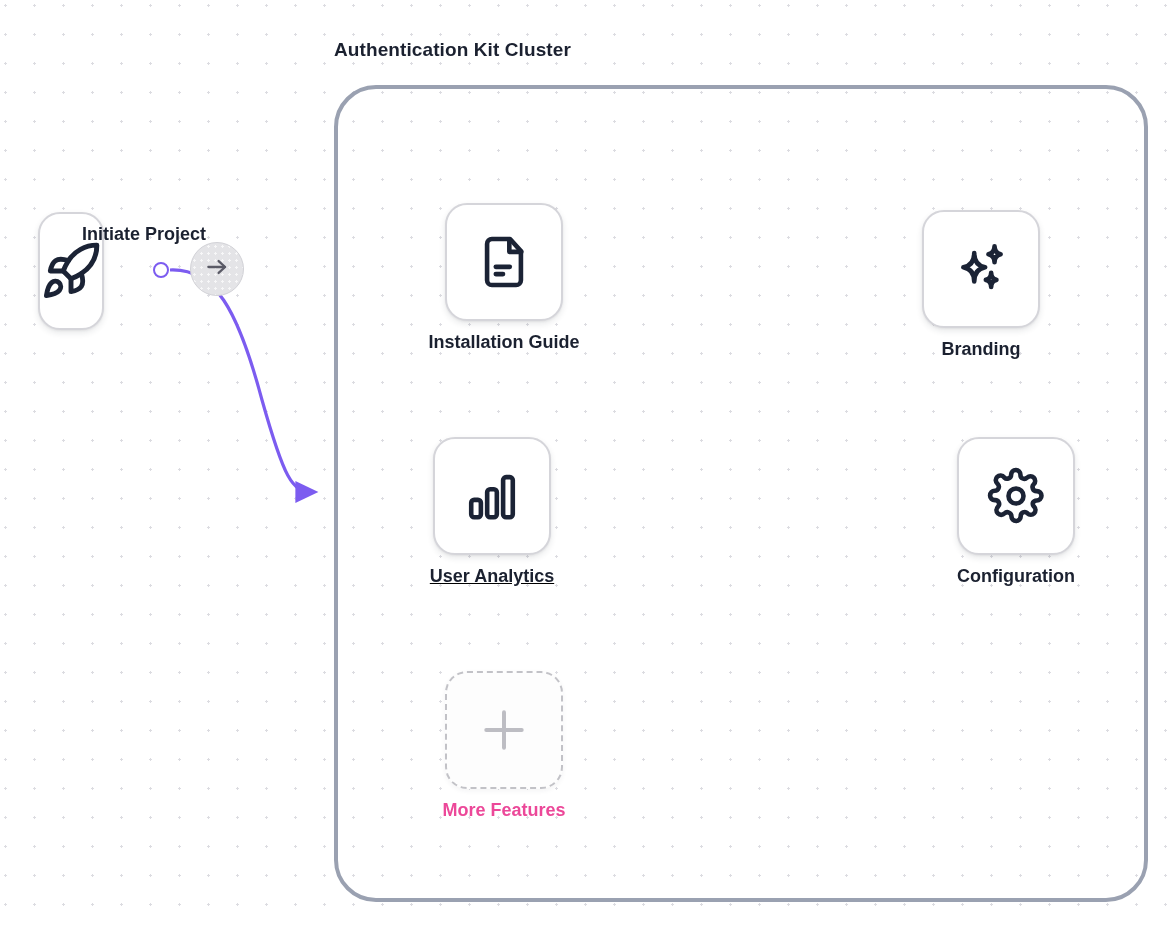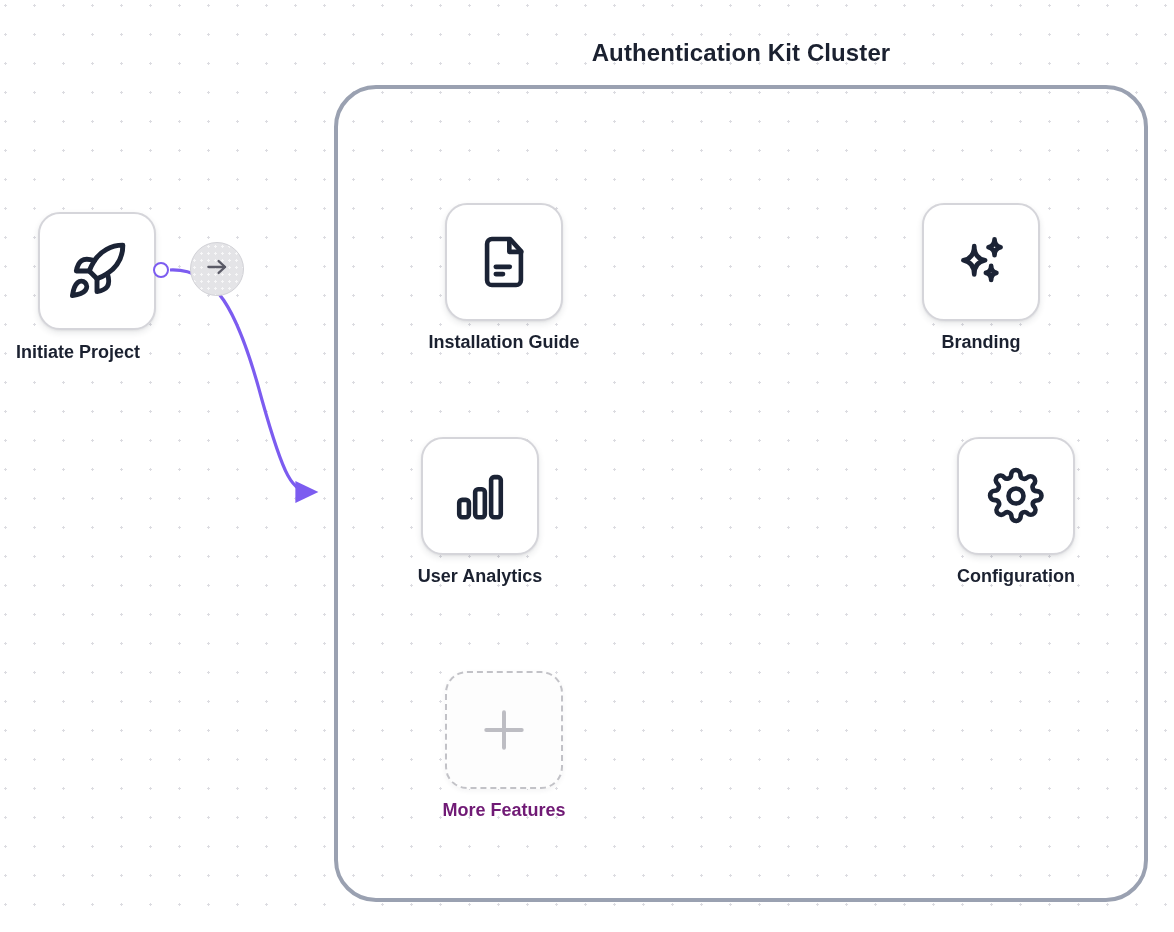--- a/index.html
+++ b/index.html
@@ -34,22 +34,22 @@
     border: 4px solid #9aa1b1;
     border-radius: 42px;
     background: transparent;
   }
 
   .cluster-title {
     position: absolute;
     left: 334px;
     top: 39px;
     width: 814px;
-    text-align: center;
-    font-size: 24px;
+    text-align: left;
+    font-size: 19px;
     font-weight: bold;
     color: #1b2130;
     letter-spacing: 0.1px;
   }
 
   
   .node {
     position: absolute;
     width: 112px;
     display: flex;
@@ -82,31 +82,31 @@
     text-align: center;
   }
 
   
   .node-card.placeholder {
     background: #fdfdfd;
     border: 2.5px dashed #c2c2c7;
     box-shadow: 0 2px 5px rgba(30,35,50,0.05);
   }
   .node-label.muted {
-    color: #701a75;
+    color: #ec4899;
   }
 
   
   .node-source {
     position: absolute;
     left: 38px;
     top: 212px;
     width: 118px;
     display: flex;
-    flex-direction: column;
+    flex-direction: row;
     align-items: flex-start;
   }
   .node-source .node-label {
     margin-top: 12px;
     margin-left: -22px;
   }
 
   
   .handle {
     position: absolute;
@@ -198,34 +198,34 @@
           <polyline points="14.2,2.6 14.2,7.8 19.2,7.8"></polyline>
           <line x1="8.6" y1="14" x2="14.4" y2="14"></line>
           <line x1="8.6" y1="17" x2="11.6" y2="17"></line>
         </svg>
       </span>
     </div>
     <div class="node-label">Installation Guide</div>
   </div>
 
 
-  <div class="node" style="left:916px; top:203px;padding-left:18px;">
+  <div class="node" style="left:916px; top:210px;padding-left:18px;">
     <div class="node-card">
       <span>
         <svg width="58" height="58" viewBox="0 0 24 24" fill="none" stroke="#1b2335" stroke-width="1.9" stroke-linecap="round" stroke-linejoin="round">
           <path d="M9.2 5.4c0 3.4 1.3 5.3 4.5 5.9-3.2.6-4.5 2.5-4.5 5.9 0-3.4-1.3-5.3-4.5-5.9 3.2-.6 4.5-2.5 4.5-5.9z"></path>
           <path d="M17.6 2.6c0 1.9.7 2.9 2.5 3.3-1.8.4-2.5 1.4-2.5 3.3 0-1.9-.7-2.9-2.5-3.3 1.8-.4 2.5-1.4 2.5-3.3z"></path>
           <path d="M16.2 13.6c0 1.7.6 2.6 2.2 2.9-1.6.3-2.2 1.2-2.2 2.9 0-1.7-.6-2.6-2.2-2.9 1.6-.3 2.2-1.2 2.2-2.9z"></path>
         </svg>
       </span>
     </div>
     <div class="node-label">Branding</div>
   </div>
 
-  <div class="node" style="left:424px; top:437px;">
+  <div class="node" style="left:436px; top:437px;text-decoration:underline;">
     <div class="node-card">
       <span>
         <svg width="58" height="58" viewBox="0 0 24 24" fill="none" stroke="#1b2335" stroke-width="1.9" stroke-linecap="round" stroke-linejoin="round">
           <rect x="3.4" y="13.6" width="4" height="7.2" rx="1.2"></rect>
           <rect x="10" y="9.2" width="4" height="11.6" rx="1.2"></rect>
           <rect x="16.6" y="4.2" width="4" height="16.6" rx="1.2"></rect>
         </svg>
       </span>
     </div>
     <div class="node-label">User Analytics</div>

